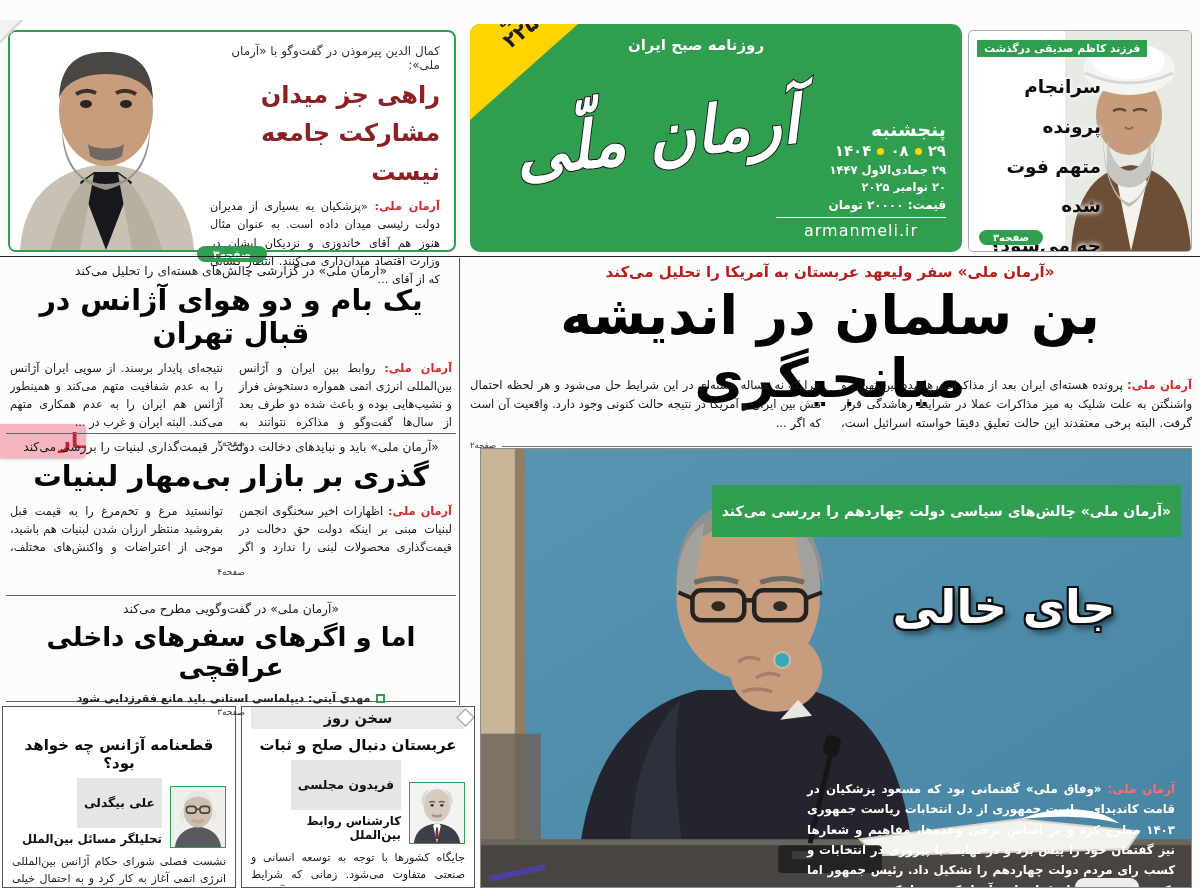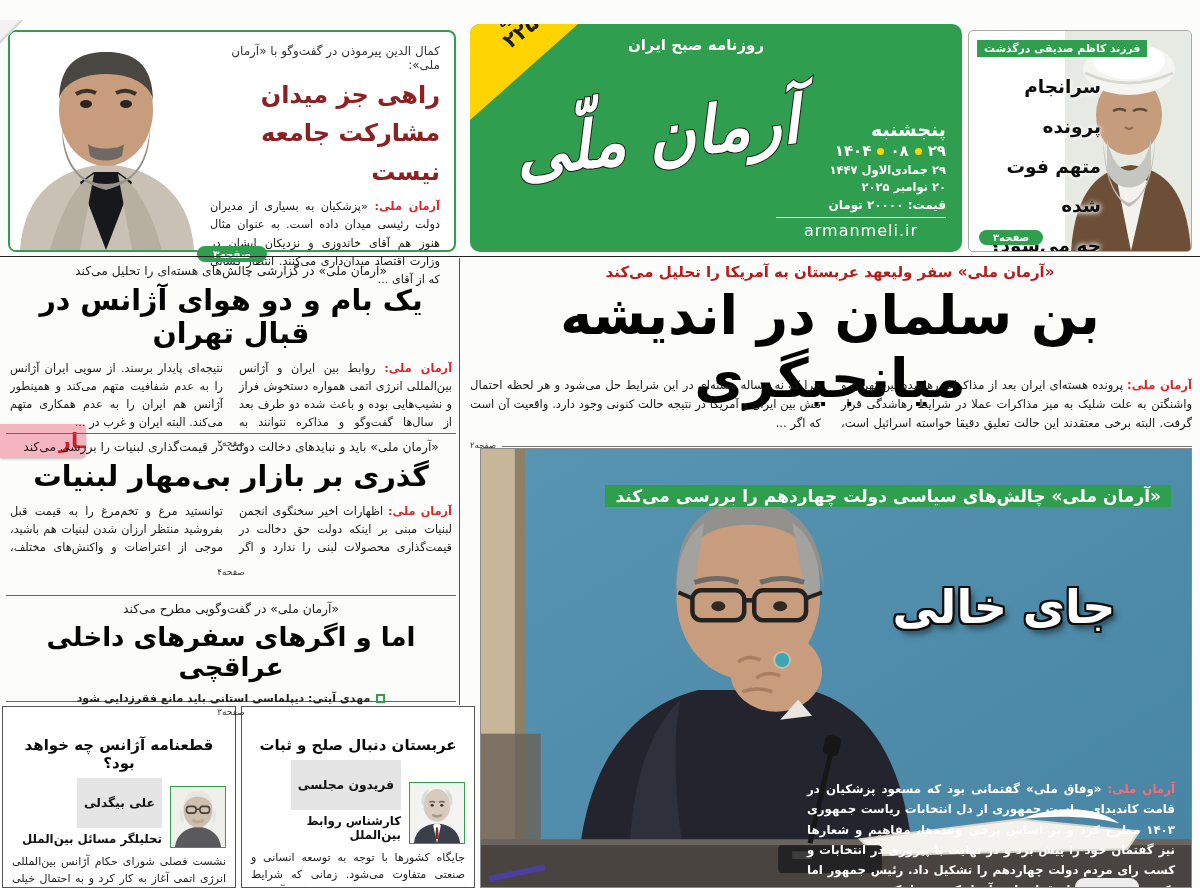--- a/index.html
+++ b/index.html
@@ -112,22 +112,22 @@
     color:#161616;height:60px;overflow:hidden;}
   .lead-rule{position:absolute;left:470px;top:440px;width:722px;display:flex;direction:rtl;
     align-items:flex-start;gap:6px;}
   .lead-rule .line{flex:1;border-top:1px solid #777;margin-top:6px;}
   .lead-rule .lbl{font-size:8.5px;color:#333;flex:none;}
 
   
   .photo-box{position:absolute;left:480px;top:448px;width:712px;height:440px;
     border:1px solid #8a8a8a;background:var(--blue);overflow:hidden;}
   .photo-box > svg{position:absolute;left:0;top:0;width:100%;height:100%;}
-  .ph-kicker{position:absolute;top:36px;right:20px;background:var(--green);color:#fff;
-    font-size:17px;font-weight:bold;padding:1px 10px;direction:rtl;white-space:nowrap;z-index:4;}
+  .ph-kicker{position:absolute;top:36px;right:10px;background:var(--green);color:#fff;
+    font-size:14px;font-weight:bold;padding:18px 10px;direction:rtl;white-space:nowrap;z-index:4;}
   .ph-headline{position:absolute;top:118px;right:22px;width:330px;text-align:center;direction:rtl;
     color:#fff;font-size:46px;font-weight:bold;line-height:1.75;z-index:4;
     text-shadow:-2px 0 0 #101010,2px 0 0 #101010,0 -2px 0 #101010,0 2px 0 #101010,
       -2px -2px 0 #101010,2px 2px 0 #101010,-2px 2px 0 #101010,2px -2px 0 #101010,4px 5px 6px rgba(0,0,0,.55);}
   .ph-body{position:absolute;top:330px;right:16px;width:368px;direction:rtl;color:#fff;
     font-size:11.8px;line-height:1.72;text-align:justify;z-index:4;font-weight:bold;}
   .ph-lead{color:#ff6b70;}
   .ph-pill{position:absolute;bottom:-9px;right:52px;width:64px;height:18px;background:#ededed;
     border-radius:9px;z-index:4;}
 </style>
@@ -275,20 +275,24 @@
         </div>
         <div class="op-author-col">
           <span class="op-author">علی بیگدلی</span>
           <div class="op-role">تحلیلگر مسائل بین‌الملل</div>
         </div>
       </div>
       <p class="op-body">نشست فصلی شورای حکام آژانس بین‌المللی انرژی اتمی آغاز به کار کرد و به احتمال خیلی زیاد قطعنامه‌ای که صادر می‌شود، تنبیهی نخواهد بود و جنبه اخطار دارد. از چهار ضلع آمریکا، اروپا، اسرائیل و آژانس باید از...</p>
     </div>
 
     <div class="opinion-box">
+      <div class="op-bar">
+        <span class="op-bar-label">سخن روز</span>
+        <span class="op-diamond"></span>
+      </div>
       <div class="op-headline">عربستان دنبال صلح و ثبات</div>
       <div class="op-author-row">
         <div class="op-portrait">
           <svg viewBox="0 0 56 62">
             <rect width="56" height="62" fill="#f3f3f1"></rect>
             <path d="M4 62 C6 48 16 43 28 42 C40 43 50 48 52 62 Z" fill="#3a3f4a"></path>
             <path d="M24 44 L28 62 L32 44 L30 42 L26 42 Z" fill="#ffffff"></path>
             <path d="M27 46 L29 46 L30 58 L26 58 Z" fill="#7c2d2d"></path>
             <ellipse cx="28" cy="23" rx="14" ry="17" fill="#d8cbbd"></ellipse>
             <path d="M12 22 C11 14 14 8 20 6 C16 12 15 18 15 24 Z" fill="#dddbd6"></path>

